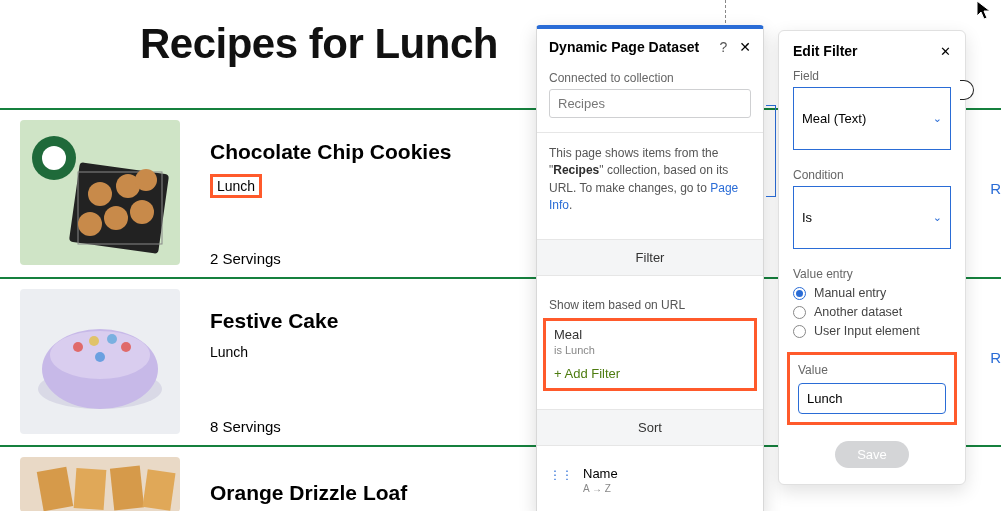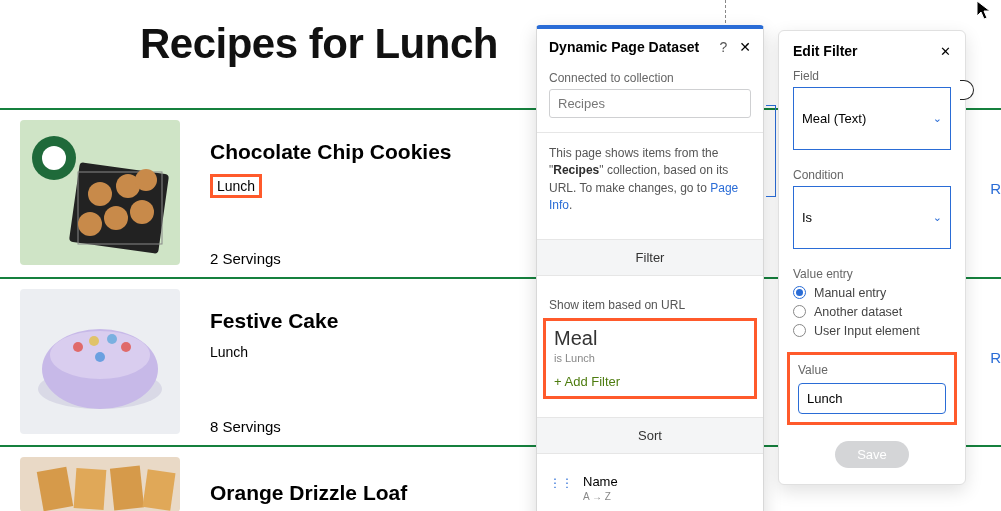--- a/index.html
+++ b/index.html
@@ -33,38 +33,38 @@
   .p1-head .close { font-size:14px; cursor:pointer; }
   .p1-body { padding: 6px 12px 10px; }
   .label { font-size: 12px; color:#666; margin-bottom:4px; }
   .box-input { width:100%; border:1px solid #cfd0d2; padding:6px 8px; font-size:13px; color:#777; background:#fff; border-radius:3px; }
   .desc { font-size: 12px; color:#555; line-height:1.45; padding: 2px 0; }
   .desc b { font-weight:700; color:#2d2d2d;}
   .desc a { color:#2a6cd6; text-decoration:none;}
   .sep { border-top:1px solid #e6e6e6; margin: 0 -12px 0; }
   .section-head { background:#f4f5f6; text-align:center; font-size:13px; color:#333; padding:10px; margin:12px -12px; border-top:1px solid #e6e6e6; border-bottom:1px solid #e6e6e6;}
   .sub { font-size:12px; color:#555; padding:10px 0 6px; }
-  .filter-line { font-size:20px; color:#333; }
+  .filter-line { font-size:13px; color:#333; }
   .filter-sub { font-size:11px; color:#888; margin-top:2px; }
   .add-filter { color:#4d7c0f; font-size:13px; display:inline-block; cursor:pointer;}
   .sort-name { font-size:13px; padding:6px 0 2px; }
   .sort-sub { font-size:10px; color:#888; }
   .drag-handle { color:#2a6cd6; font-size:12px; padding-right:10px; display:inline-block; vertical-align:top; margin-top:8px;}
   .sort-block {display:flex; padding:2px 0 10px;}
 
   .hl-filterarea { border:3px solid #ff5a2b; padding:6px 8px; margin:0 -6px;}
 
   .panel2 { position:absolute; top: 30px; left: 778px; width: 188px; background:#fff; border:1px solid #e0e0e0; box-shadow: 0 6px 18px rgba(0,0,0,.12); border-radius:6px; padding:0;}
   .p2-head { display:flex; align-items:center; padding:12px 14px 10px; }
   .p2-head .ptitle { font-weight:700; font-size:14px; flex:1; }
   .p2-head .close { font-size:13px; cursor:pointer; }
   .p2-body { padding: 0 14px 16px; }
   .select { width:100%; border:1px solid #2a6cd6; border-radius:0; padding:23px 8px; font-size:13px; display:flex; align-items:center; justify-content:space-between; background:#fff; cursor:pointer; margin-bottom:18px;}
   .select .chev { color:#2a6cd6; font-size:11px; }
-  .radio-row { display:flex; align-items:flex-start; font-size:12.5px; color:#444; margin:5px 0; }
+  .radio-row { display:flex; align-items:flex-end; font-size:12.5px; color:#444; margin:5px 0; }
   .radio { width:13px; height:13px; border:1px solid #888; border-radius:50%; margin-right:8px; display:inline-flex; align-items:center; justify-content:center; background:#fff; }
   .radio.selected { border-color:#2a6cd6; }
   .radio.selected::after { content:""; width:7px; height:7px; background:#2a6cd6; border-radius:50%; }
   .value-wrap { border:3px solid #ff5a2b; padding:8px; margin: 14px -6px 0; }
   .value-input { width:100%; border:1px solid #2a6cd6; border-radius:4px; padding:7px 8px; font-size:13px; }
   .save-btn { display:block; margin:16px auto 0; background:#d4d5d7; color:#fff; border:none; border-radius:16px; padding:6px 22px; font-size:13px; cursor:default; }
 
   .half-circle { position:absolute; top:80px; left:960px; width:14px; height:20px; border:1px solid #222; background:#fff; border-radius: 0 14px 14px 0; border-left:none;}
 
   .cursor-svg { position:absolute; top:0; left:976px; }

